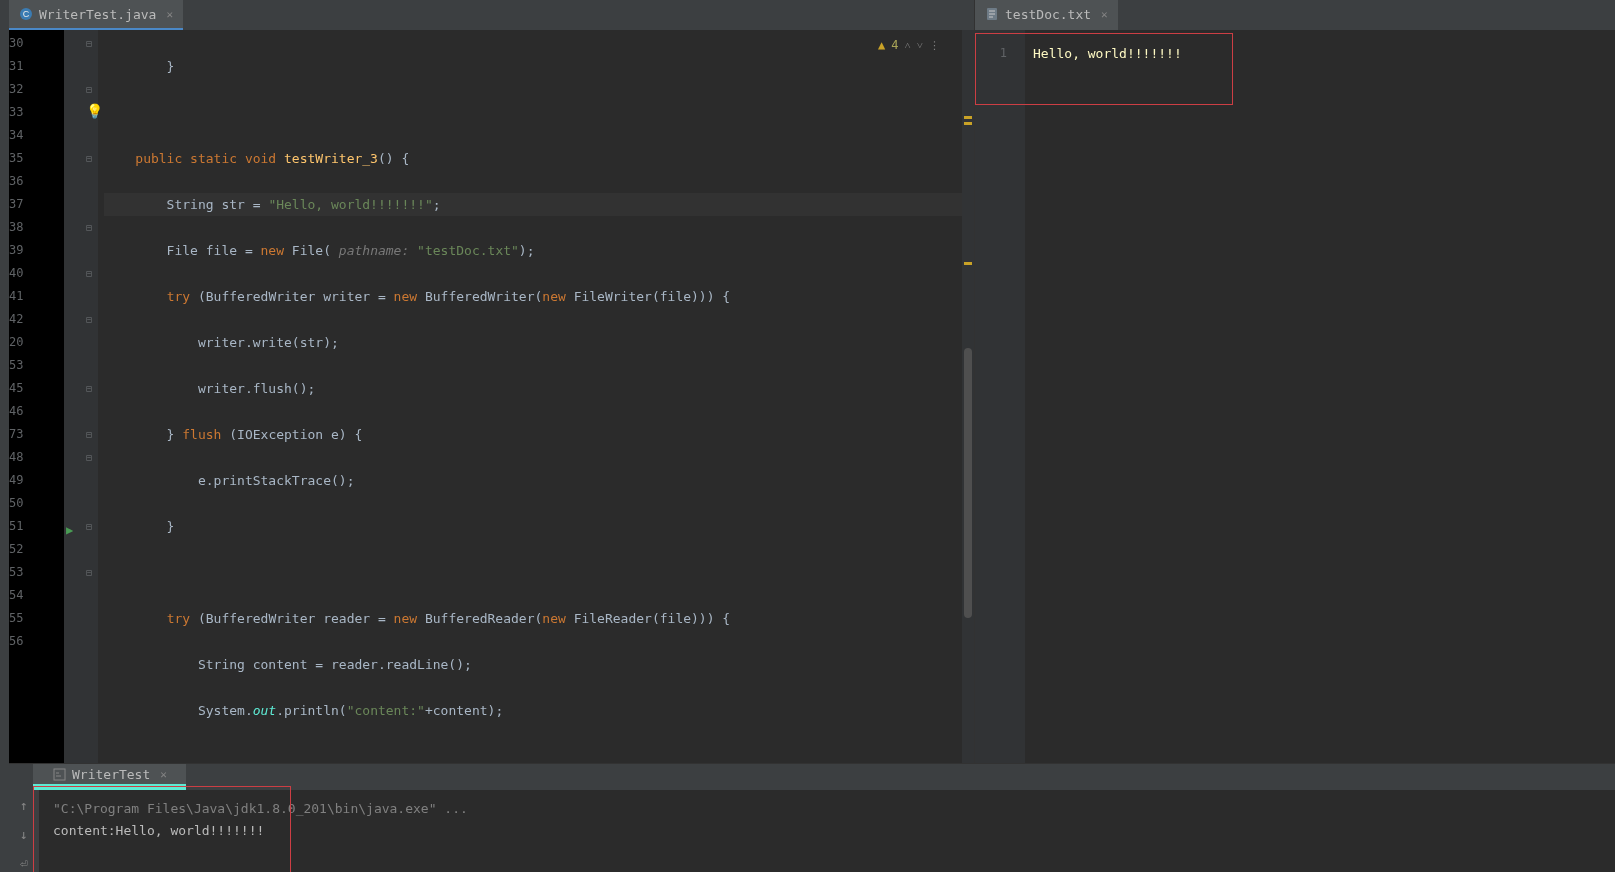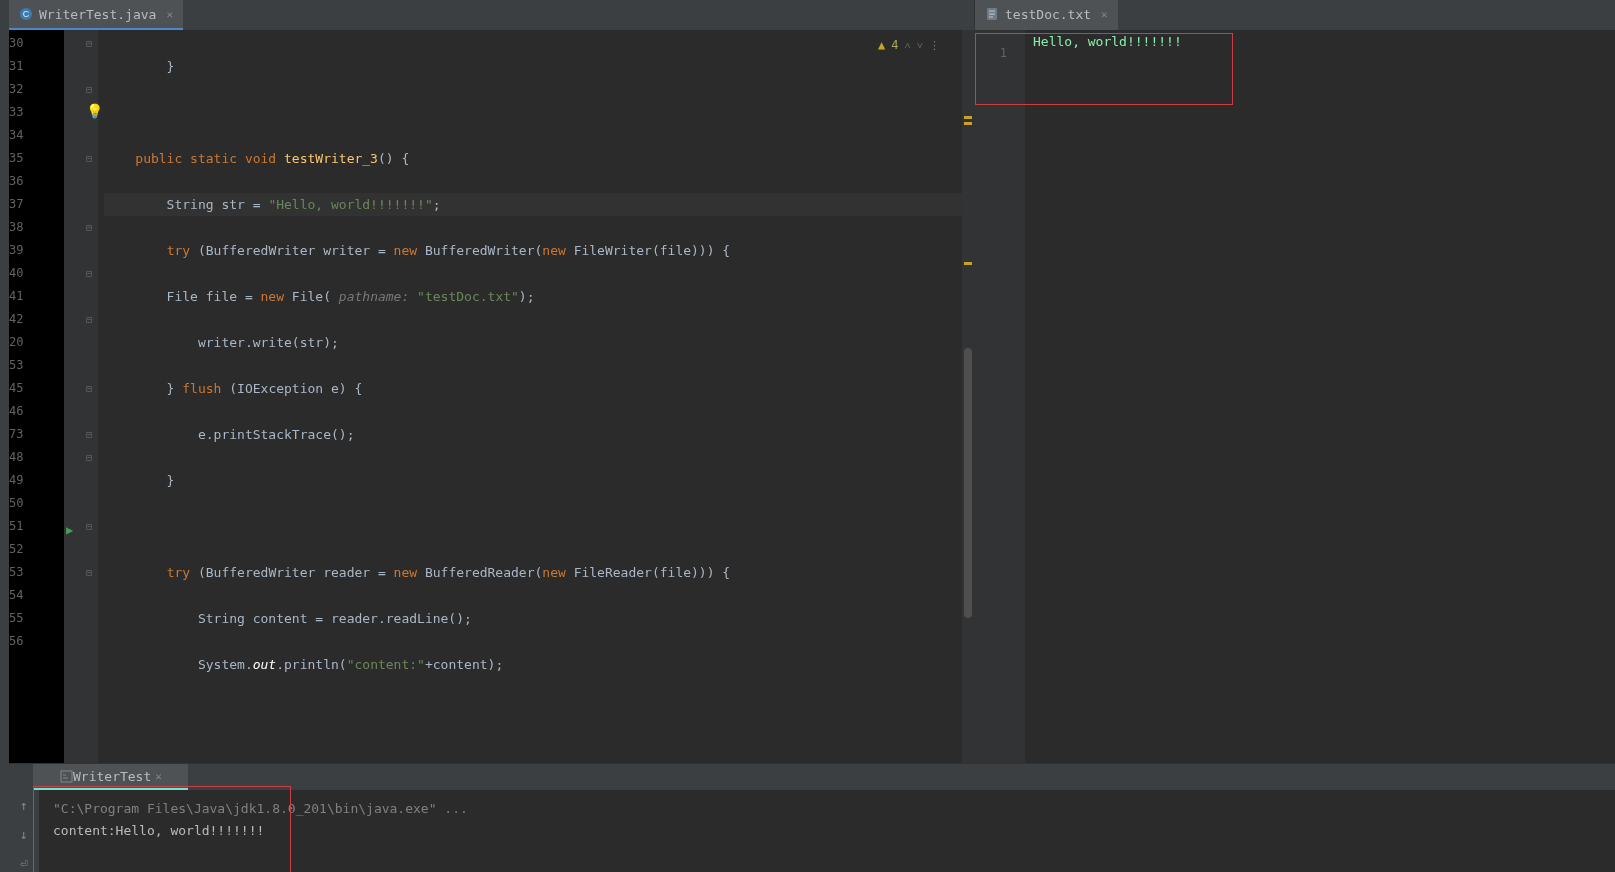--- a/index.html
+++ b/index.html
@@ -114,21 +114,21 @@
   line-height: 23px;
   font-size: 13px;
   white-space: pre;
   position: relative;
 }
 .code .line { height: 23px; }
 .k { color: #cc7832; }
 .s { color: #6a8759; }
 .fn { color: #ffc66d; }
 .hint { color: #787878; font-style: italic; }
-.it { font-style: italic; color: #ffffff;}
+.it { font-style: italic; color: #5eead4;}
 .line-hl { background: #323232; display: block; width: 100%; }
 .inspections {
   position: absolute;
   top: 8px;
   right: 34px;
   display: flex;
   align-items: center;
   gap: 6px;
   color: #a9a457;
   font-size: 12px;
@@ -173,24 +173,25 @@
 .console-tabs {
   display: flex;
   background: #3c3f41;
   height: 26px;
   align-items: stretch;
   padding-left: 24px;
 }
 .console-tab {
   display: flex;
   align-items: center;
-  padding: 0 26px;
+  padding: 0 19px;
+  gap: 6px;
   color: #bbbbbb;
   background: #4e5254;
-  border-bottom: 2px solid #5eead4;
+  border-bottom: 6px solid #5eead4;
   cursor: pointer;
 }
 .console-body {
   padding: 8px 8px 8px 44px;
   line-height: 22px;
   color: #bbbbbb;
   font-size: 13px;
 }
 .console-toolbar {
   position: absolute;
@@ -218,22 +219,23 @@
 .drag-handle {
   position: absolute;
   left: -4px;
   top: 36px;
   color: #646464;
   font-size: 10px;
 }
 .txt-content {
   flex: 1;
   padding-left: 8px;
+  padding-top: 12px;
   line-height: 23px;
-  color: #86efac;
+  color: #fef9c3;
 }
 .txt-gutter {
   width: 50px;
   background: #313335;
   color: #606366;
   text-align: right;
   padding-right: 18px;
   padding-top: 12px;
   line-height: 23px;
   font-size: 12px;
@@ -317,23 +319,24 @@
           <span class="fold-mark" style="top:422px;">⊟</span>
           <span class="fold-mark" style="top:491px;">⊟</span>
           <span class="fold-mark" style="top:537px;">⊟</span>
         </div>
 
         <div class="code">
 <div class="line"><span>        }</span></div>
 <div class="line"></div>
 <div class="line"><span>    </span><span class="k">public static void </span><span class="fn">testWriter_3</span><span>() {</span></div>
 <div class="line line-hl"><span>        String str = </span><span class="s">"Hello, world!!!!!!!"</span><span>;</span></div>
+<div class="line"><span>        File file = </span><span class="k">new </span><span>File( </span><span class="hint">pathname: </span><span class="s">"testDoc.txt"</span><span>);</span></div>
 <div class="line"><span>        </span><span class="k">try </span><span>(BufferedWriter writer = </span><span class="k">new </span><span>BufferedWriter(</span><span class="k">new </span><span>FileWriter(file))) {</span></div>
-<div class="line"><span>        File file = </span><span class="k">new </span><span>File( </span><span class="hint">pathname: </span><span class="s">"testDoc.txt"</span><span>);</span></div>
 <div class="line"><span>            writer.write(str);</span></div>
+<div class="line"><span>            writer.flush();</span></div>
 <div class="line"><span>        } </span><span class="k">flush </span><span>(IOException e) {</span></div>
 <div class="line"><span>            e.printStackTrace();</span></div>
 <div class="line"><span>        }</span></div>
 <div class="line"></div>
 <div class="line"><span>        </span><span class="k">try </span><span>(BufferedWriter reader = </span><span class="k">new </span><span>BufferedReader(</span><span class="k">new </span><span>FileReader(file))) {</span></div>
 <div class="line"><span>            String content = reader.readLine();</span></div>
 <div class="line"><span>            System.</span><span class="it">out</span><span>.println(</span><span class="s">"content:"</span><span>+content);</span></div>
 
 
 

